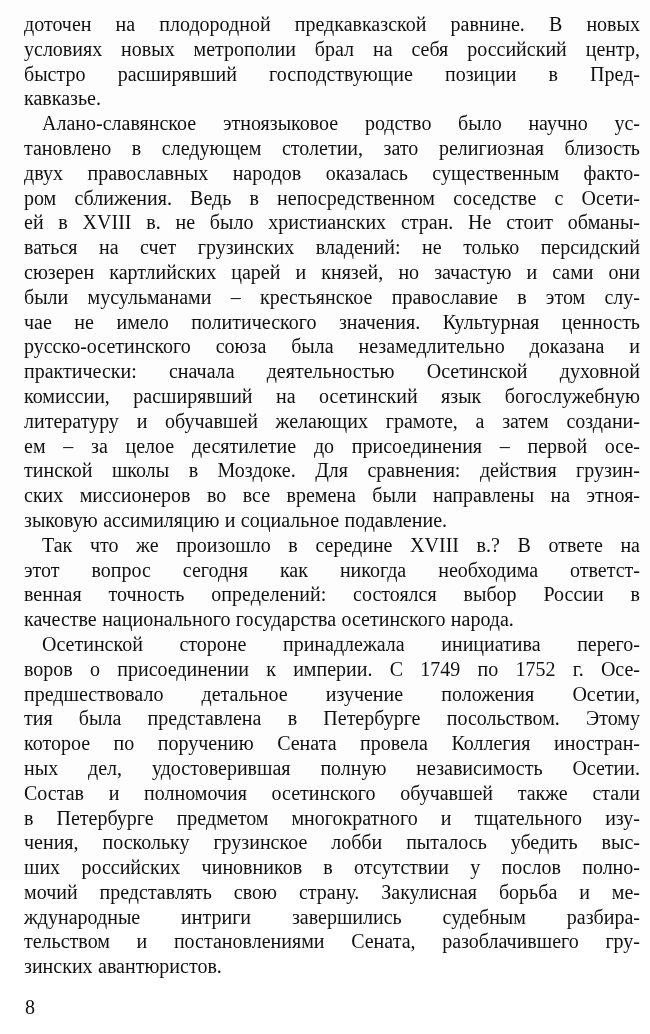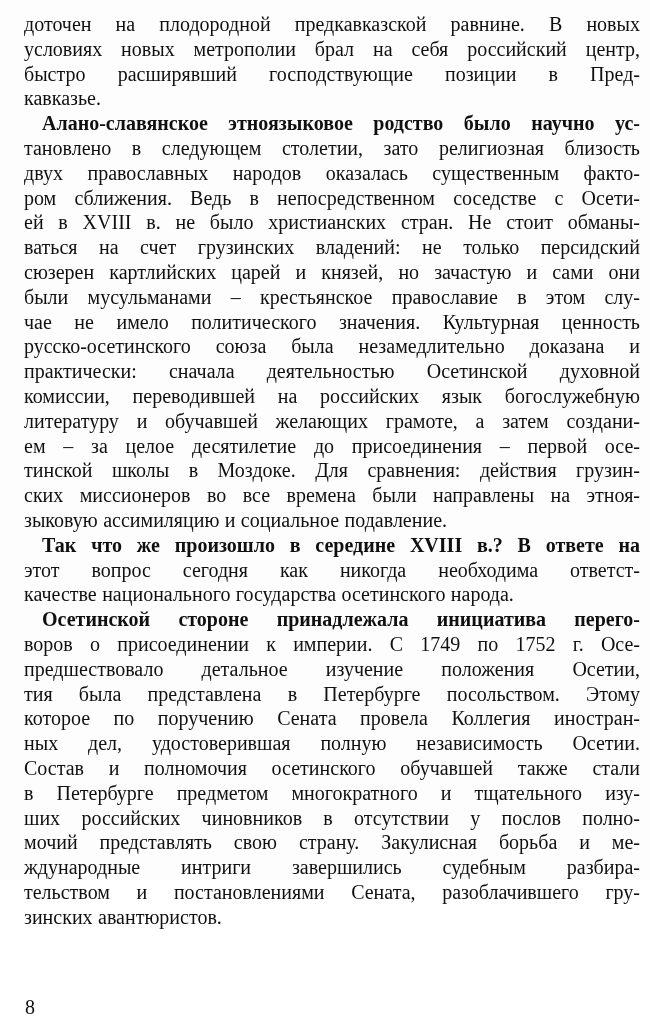--- a/index.html
+++ b/index.html
@@ -44,21 +44,20 @@
     overflow: hidden;
     white-space: normal;
     word-spacing: 0.02em;
   }
   .line.last {
     text-align-last: left;
     -moz-text-align-last: left;
   }
   .line.indent {
     text-indent: 18px;
-    font-weight: bold;
   }
   .page-number {
     position: absolute;
     left: 25px;
     top: 995px;
     font-size: 20px;
     line-height: 24px;
   }
 </style>
 </head>
@@ -77,41 +76,43 @@
         <div class="line">тановлено в следующем столетии, зато религиозная близость</div>
         <div class="line">двух православных народов оказалась существенным факто-</div>
         <div class="line">ром сближения. Ведь в непосредственном соседстве с Осети-</div>
         <div class="line">ей в XVIII в. не было христианских стран. Не стоит обманы-</div>
         <div class="line">ваться на счет грузинских владений: не только персидский</div>
         <div class="line">сюзерен картлийских царей и князей, но зачастую и сами они</div>
         <div class="line">были мусульманами – крестьянское православие в этом слу-</div>
         <div class="line">чае не имело политического значения. Культурная ценность</div>
         <div class="line">русско-осетинского союза была незамедлительно доказана и</div>
         <div class="line">практически: сначала деятельностью Осетинской духовной</div>
-        <div class="line">комиссии, переводившей на российских язык богослужебную</div>
+        <div class="line">комиссии, расширявший на осетинский язык богослужебную</div>
         <div class="line">литературу и обучавшей желающих грамоте, а затем создани-</div>
         <div class="line">ем – за целое десятилетие до присоединения – первой осе-</div>
         <div class="line">тинской школы в Моздоке. Для сравнения: действия грузин-</div>
         <div class="line">ских миссионеров во все времена были направлены на этноя-</div>
         <div class="line last">зыковую ассимиляцию и социальное подавление.</div>
       </div>
       <div class="paragraph">
         <div class="line indent">Так что же произошло в середине XVIII в.? В ответе на</div>
         <div class="line">этот вопрос сегодня как никогда необходима ответст-</div>
+        <div class="line">венная точность определений: состоялся выбор России в</div>
         <div class="line last">качестве национального государства осетинского народа.</div>
       </div>
       <div class="paragraph">
         <div class="line indent">Осетинской стороне принадлежала инициатива перего-</div>
         <div class="line">воров о присоединении к империи. С 1749 по 1752 г. Осе-</div>
         <div class="line">предшествовало детальное изучение положения Осетии,</div>
         <div class="line">тия была представлена в Петербурге посольством. Этому</div>
         <div class="line">которое по поручению Сената провела Коллегия иностран-</div>
         <div class="line">ных дел, удостоверившая полную независимость Осетии.</div>
         <div class="line">Состав и полномочия осетинского обучавшей также стали</div>
         <div class="line">в Петербурге предметом многократного и тщательного изу-</div>
+        <div class="line">чения, поскольку грузинское лобби пыталось убедить выс-</div>
         <div class="line">ших российских чиновников в отсутствии у послов полно-</div>
         <div class="line">мочий представлять свою страну. Закулисная борьба и ме-</div>
         <div class="line">ждународные интриги завершились судебным разбира-</div>
         <div class="line">тельством и постановлениями Сената, разоблачившего гру-</div>
         <div class="line last">зинских авантюристов.</div>
       </div>
     </div>
   <div class="page-number">8</div>
 </div>
 

